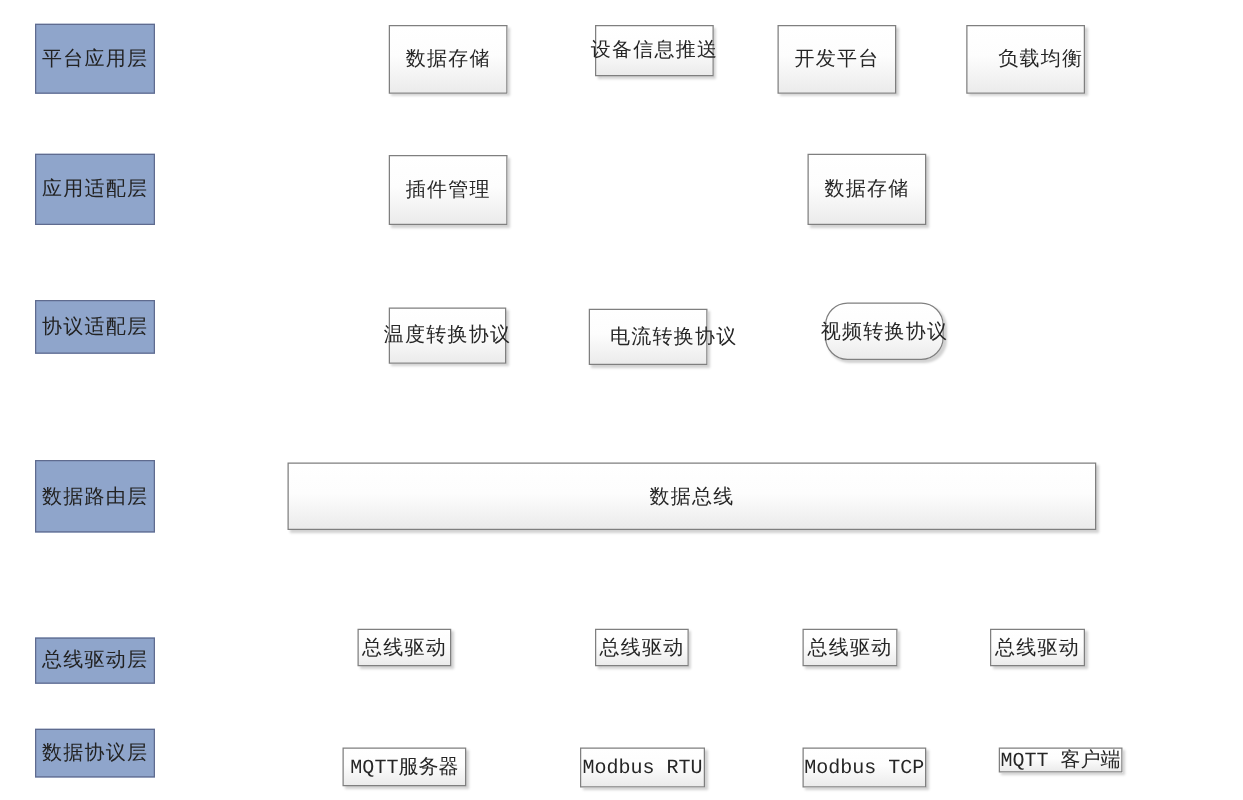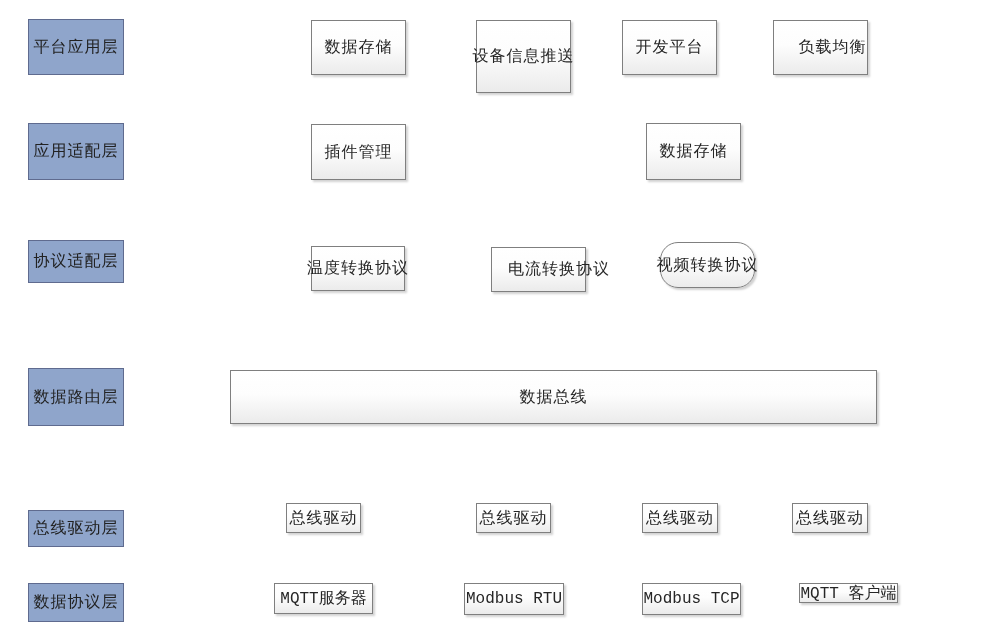--- a/index.html
+++ b/index.html
@@ -32,44 +32,45 @@
   }
   .module-box {
     background: linear-gradient(to bottom, #ffffff 0%, #fdfdfd 45%, #ebebeb 100%);
     border: 1px solid #7F7F7F;
     box-shadow: 2px 2px 2px rgba(0,0,0,0.18);
     color: #262626;
   }
   .mono {
     font-family: "Liberation Mono", "DejaVu Sans Mono", monospace;
     letter-spacing: 0px;
+    margin-top: 15px;
   }
 </style>
 </head>
 <body>
 
 <div id="canvas">
 
   <div class="box layer-box" style="left:28px; top:19px; width:96px; height:56px;">平台应用层</div>
   <div class="box layer-box" style="left:28px; top:123px; width:96px; height:57px;">应用适配层</div>
   <div class="box layer-box" style="left:28px; top:240px; width:96px; height:43px;">协议适配层</div>
   <div class="box layer-box" style="left:28px; top:368px; width:96px; height:58px;">数据路由层</div>
   <div class="box layer-box" style="left:28px; top:510px; width:96px; height:37px;">总线驱动层</div>
   <div class="box layer-box" style="left:28px; top:583px; width:96px; height:39px;">数据协议层</div>
 
   <div class="box module-box" style="left:311px; top:20px; width:95px; height:55px;">数据存储</div>
-  <div class="box module-box" style="left:476px; top:20px; width:95px; height:73px;">设备信息推送</div>
+  <div class="box module-box" style="left:476px; top:20px; width:95px; height:41px;">设备信息推送</div>
   <div class="box module-box" style="left:622px; top:20px; width:95px; height:55px;">开发平台</div>
   <div class="box module-box" style="left:773px; top:20px; width:95px; height:55px;padding-left:24px;">负载均衡</div>
 
   <div class="box module-box" style="left:311px; top:124px; width:95px; height:56px;">插件管理</div>
   <div class="box module-box" style="left:646px; top:123px; width:95px; height:57px;">数据存储</div>
 
   <div class="box module-box" style="left:311px; top:246px; width:94px; height:45px;">温度转换协议</div>
-  <div class="box module-box" style="left:491px; top:247px; width:95px; height:45px;padding-left:41px;">电流转换协议</div>
+  <div class="box module-box" style="left:471px; top:247px; width:95px; height:45px;padding-left:41px;">电流转换协议</div>
   <div class="box module-box" style="left:660px; top:242px; width:95px; height:46px;border-radius:18px;">视频转换协议</div>
 
   <div class="box module-box" style="left:230px; top:370px; width:647px; height:54px;">数据总线</div>
 
   <div class="box module-box" style="left:286px; top:503px; width:75px; height:30px;">总线驱动</div>
   <div class="box module-box" style="left:476px; top:503px; width:75px; height:30px;">总线驱动</div>
   <div class="box module-box" style="left:642px; top:503px; width:76px; height:30px;">总线驱动</div>
   <div class="box module-box" style="left:792px; top:503px; width:76px; height:30px;">总线驱动</div>
 
   <div class="box module-box mono" style="left:274px; top:583px; width:99px; height:31px;">MQTT服务器</div>

